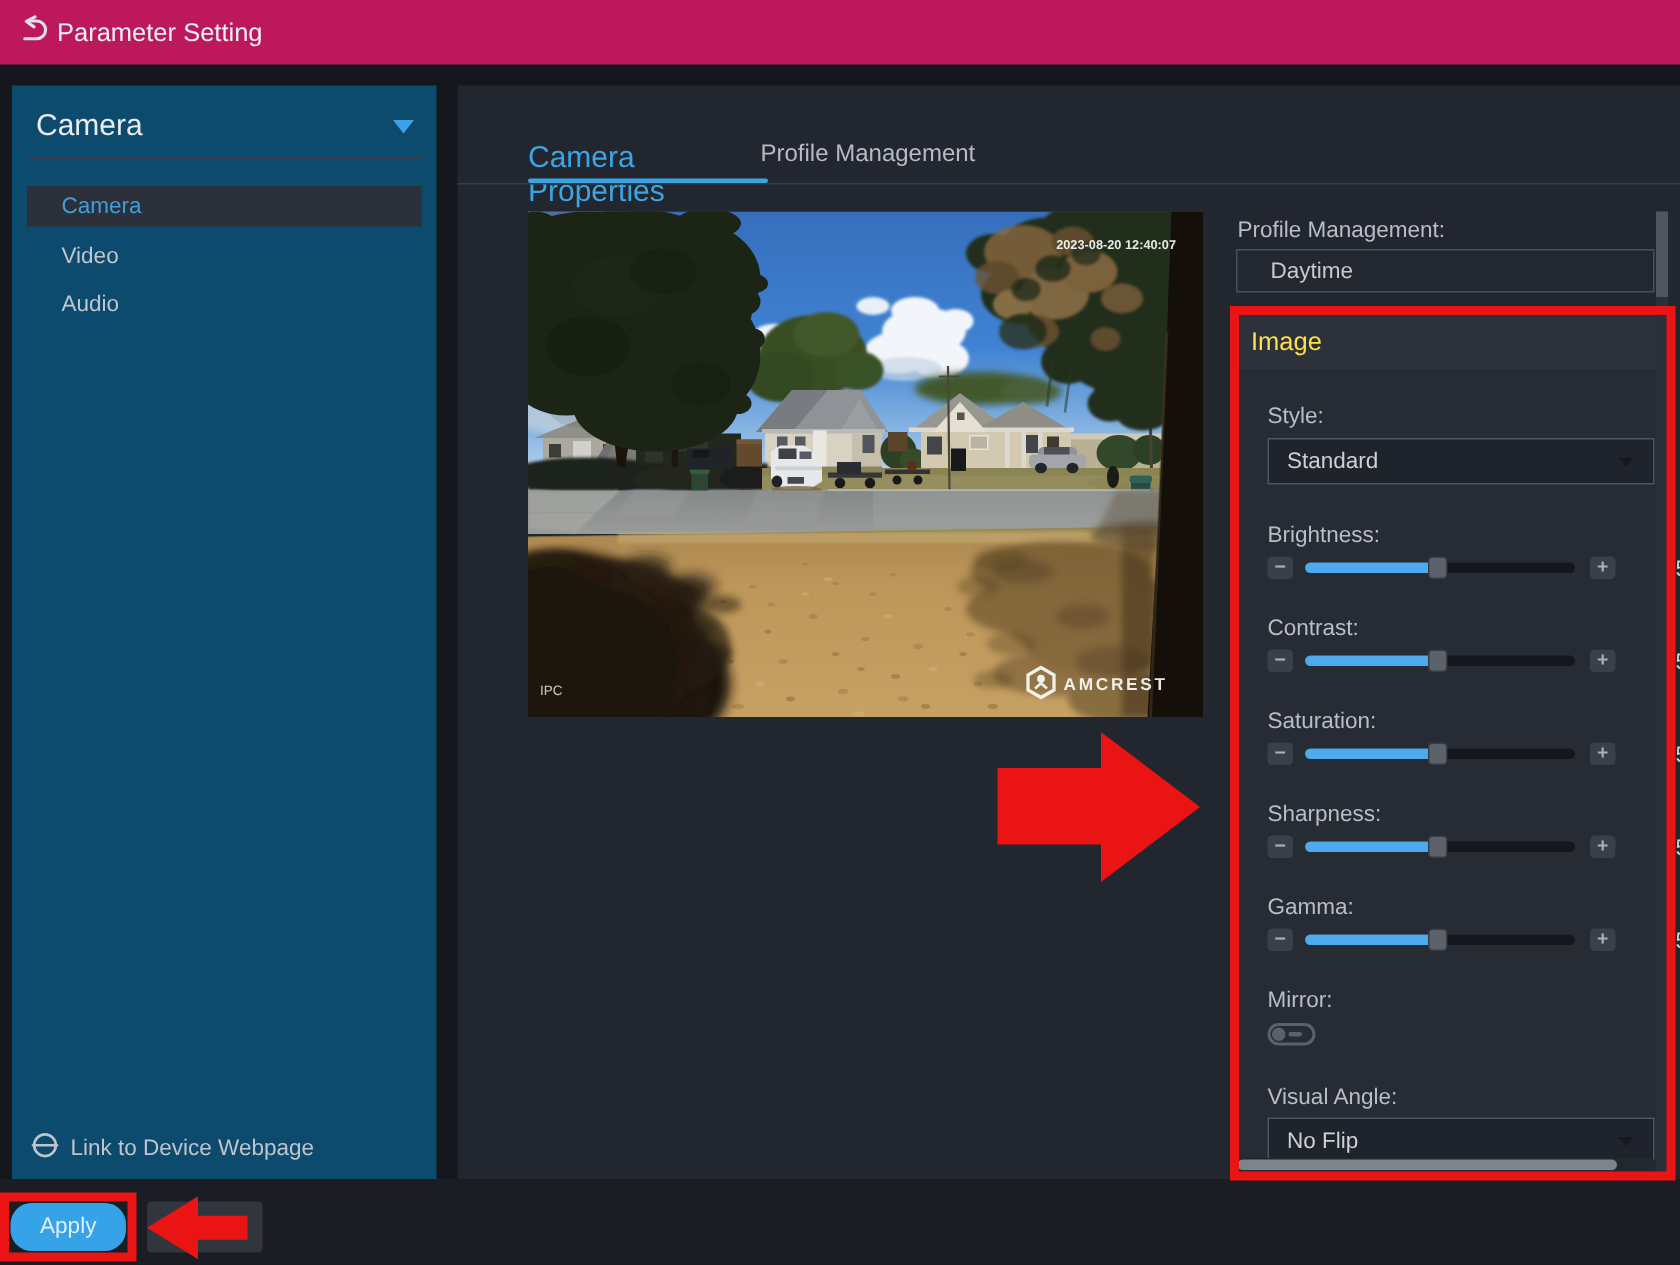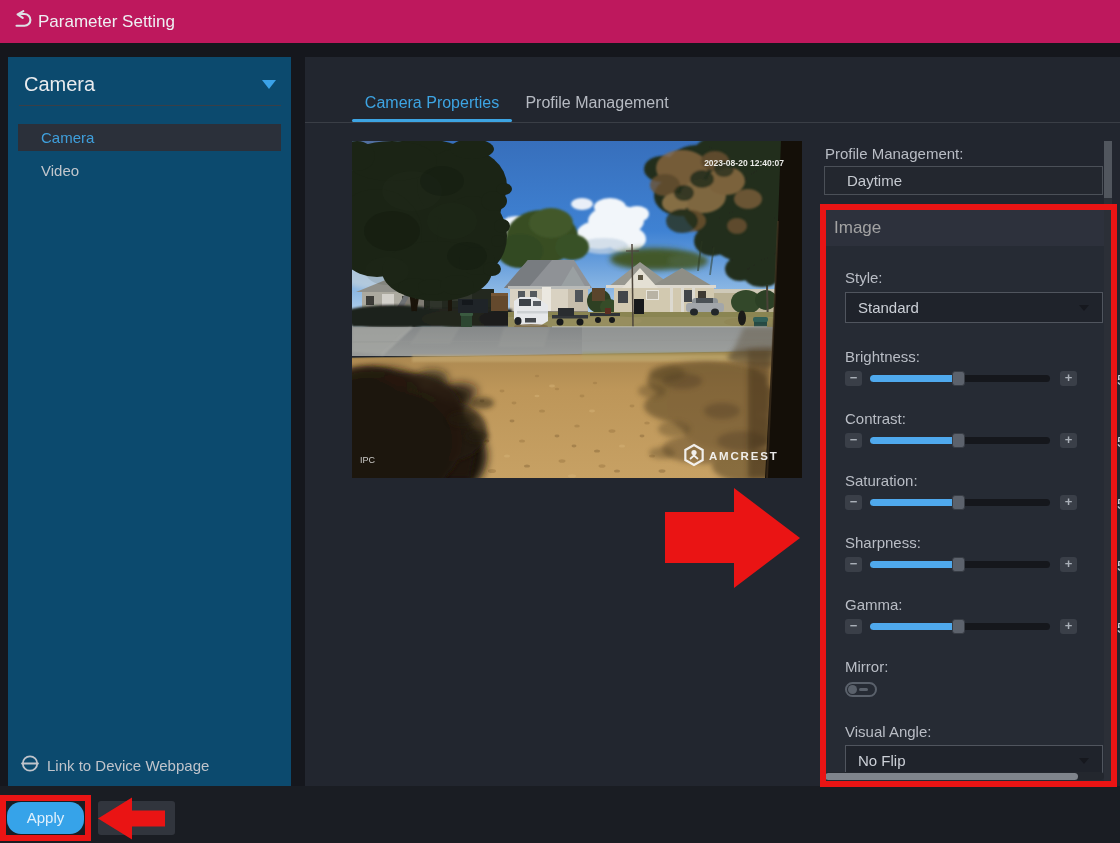--- a/index.html
+++ b/index.html
@@ -9,32 +9,32 @@
 #topbar .title { left:38px; top:12px; font-size:17px; color:#eef0f3; }
 #sidebar { left:8px; top:57px; width:283px; height:729px; background:#0c4a6e; }
 #sidebar .head { left:16px; top:16px; font-size:20px; color:#e9ebee; }
 #sidebar .caret { left:254px; top:23px; width:0; height:0; border-left:7px solid transparent; border-right:7px solid transparent; border-top:9px solid #3ba2e8; }
 #sidebar .hr { left:11px; top:48px; width:262px; height:1px; background:#3a3f47; }
 .sideitem { left:10px; width:263px; height:27px; font-size:15px; color:#c2c6cc; line-height:27px; padding-left:23px; }
 .sideitem.sel { background:#2b303a; color:#3f9fdc; }
 #linkrow { left:12px; top:697px; width:270px; height:30px; color:#c0c4cb; font-size:15px; }
 #linkrow span { position:absolute; left:27px; top:3px; }
 #mainp { left:305px; top:57px; width:815px; height:729px; background:#22262f; }
-.tab1 { left:47px; top:37px; width:160px; text-align:center; font-size:16px; color:#3da4e3; }
-.tab2 { left:202px; top:37px; width:180px; text-align:center; font-size:16px; color:#b6bac2; }
+.tab1 { left:47px; top:37px; width:160px; text-align:left; font-size:20px; color:#3da4e3; }
+.tab2 { left:202px; top:37px; width:180px; font-size:16px; color:#b6bac2; }
 .tabline { left:47px; top:62px; width:160px; height:3px; background:#3da4e3; border-radius:2px; }
 .sepline { left:0; top:65px; width:815px; height:1px; background:#3a3e46; }
 #preview { left:47px; top:84px; width:450px; height:337px; }
 
 .lbl { font-size:15px; color:#b9bdc5; }
 #pmlabel { left:520px; top:88px; }
 #pminput { left:519px; top:109px; width:279px; height:29px; background:#23272f; border:1px solid #4b5058; color:#c6cad1; font-size:15px; line-height:27px; padding-left:22px; }
 #imgsec { left:517px; top:153px; width:287px; height:576px; background:#262b34; }
 #imghead { left:0; top:0; width:287px; height:36px; background:#2d313c; }
-#imghead span { position:absolute; left:12px; top:8px; font-size:17px; color:#a3a3a3; }
+#imghead span { position:absolute; left:12px; top:8px; font-size:17px; color:#fde047; }
 
 .isl { position:absolute; font-size:15px; color:#b9bdc5; left:23px; }
 .sel-box { position:absolute; left:23px; width:258px; height:31px; background:#1f232b; border:1px solid #50555e; color:#ccd0d7; font-size:15px; line-height:29px; padding-left:12px; }
 .sel-caret { position:absolute; right:13px; top:12px; width:0; height:0; border-left:5.5px solid transparent; border-right:5.5px solid transparent; border-top:6.5px solid #16181e; }
 .srow { position:absolute; left:0; top:0; width:287px; height:16px; }
 .sbtn { position:absolute; width:17px; height:15px; background:#3a3f48; border-radius:3px; color:#aab0b8; font-size:13px; font-weight:bold; text-align:center; line-height:14px; }
 .minus { left:23px; top:0; }
 .plus { left:238px; top:0; }
 .track { position:absolute; left:48px; top:4px; width:180px; height:7px; background:#15171c; border-radius:3.5px; }
 .fill { position:absolute; left:0; top:0; width:86px; height:7px; background:#4fa9ed; border-radius:3.5px; }
@@ -61,20 +61,21 @@
       <path d="M10.3,1.2 L4.6,4.3 L9.7,7.9" fill="none" stroke="#dde0e6" stroke-width="2.1" stroke-linecap="round" stroke-linejoin="round"></path>
     </svg>
   <div class="abs title">Parameter Setting</div>
 </div>
 <div id="sidebar" class="abs">
   <div class="abs head">Camera</div>
   <div class="abs caret"></div>
   <div class="abs hr"></div>
   <div class="abs sideitem sel" style="top:67px">Camera</div>
   <div class="abs sideitem" style="top:99.5px">Video</div>
+  <div class="abs sideitem" style="top:132px">Audio</div>
   <div id="linkrow" class="abs">
     <svg class="abs" style="left:0;top:0" width="20" height="19" viewBox="0 0 20 19">
         <circle cx="10" cy="9.5" r="7.2" fill="none" stroke="#c0c4cb" stroke-width="1.8"></circle>
         <line x1="2" y1="9.5" x2="18" y2="9.5" stroke="#c0c4cb" stroke-width="1.8" stroke-linecap="round"></line>
       </svg>
     <span>Link to Device Webpage</span>
   </div>
 </div>
 <div id="mainp" class="abs">
   <div class="abs tab1">Camera Properties</div>

